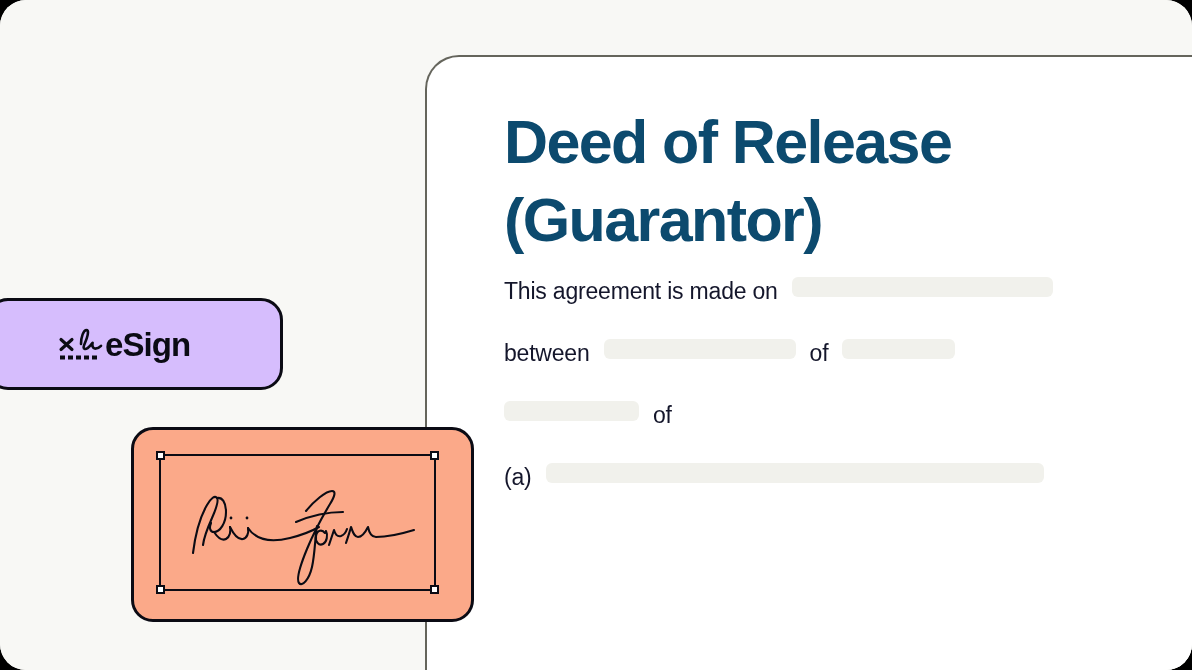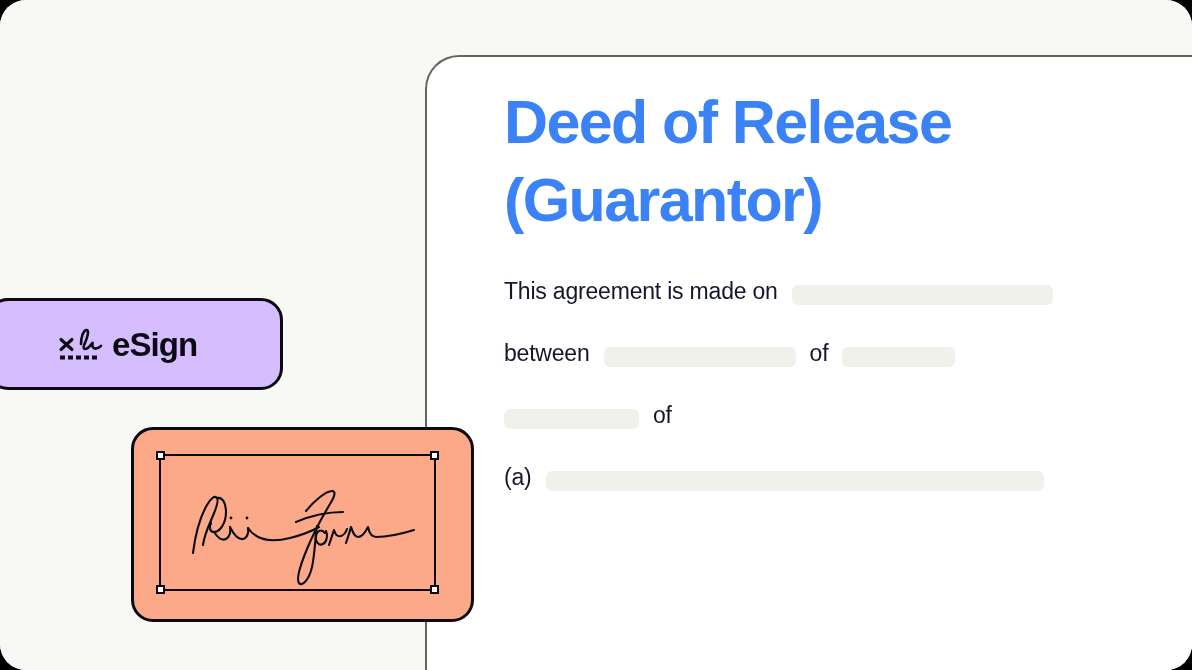--- a/index.html
+++ b/index.html
@@ -51,43 +51,43 @@
     position: absolute;
     left: 0; top: 0;
     width: 100%;
     height: 100%;
   }
 
   
   #doc-title {
     position: absolute;
     left: 77px;
-    top: 26px;
+    top: 46px;
     width: 640px;
     margin: 0;
     font-family: "Liberation Sans", sans-serif;
     font-size: 61px;
     line-height: 78px;
     font-weight: bold;
     letter-spacing: -1.6px;
-    color: #3b82f6;
+    color: #0c4a6e;
     white-space: pre-line;
   }
 
   
   #doc-body {
     position: absolute;
     left: 77px;
     top: 220px;
     width: 660px;
   }
 
   .doc-row {
     display: flex;
-    align-items: flex-end;
+    align-items: flex-start;
     height: 28px;
     margin-bottom: 34px;
     font-size: 23px;
     line-height: 28px;
     color: #14162B;
     letter-spacing: -0.2px;
     white-space: nowrap;
   }
 
   .doc-label { display: inline-block; }
@@ -125,21 +125,21 @@
   }
 
   #esign-icon {
     margin-left: 66px;
     width: 50px;
     height: 40px;
     flex: none;
   }
 
   #esign-label {
-    margin-left: 7px;
+    margin-left: 0;
     font-size: 33px;
     font-weight: bold;
     letter-spacing: -0.9px;
     color: #0B0B14;
     line-height: 1;
   }
 
   
   #signature-card {
     position: absolute;

